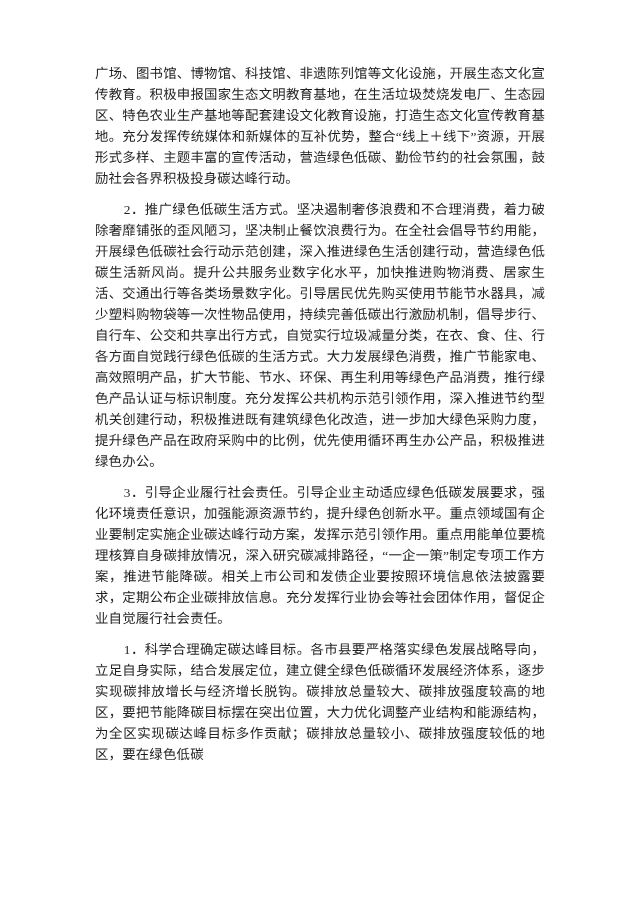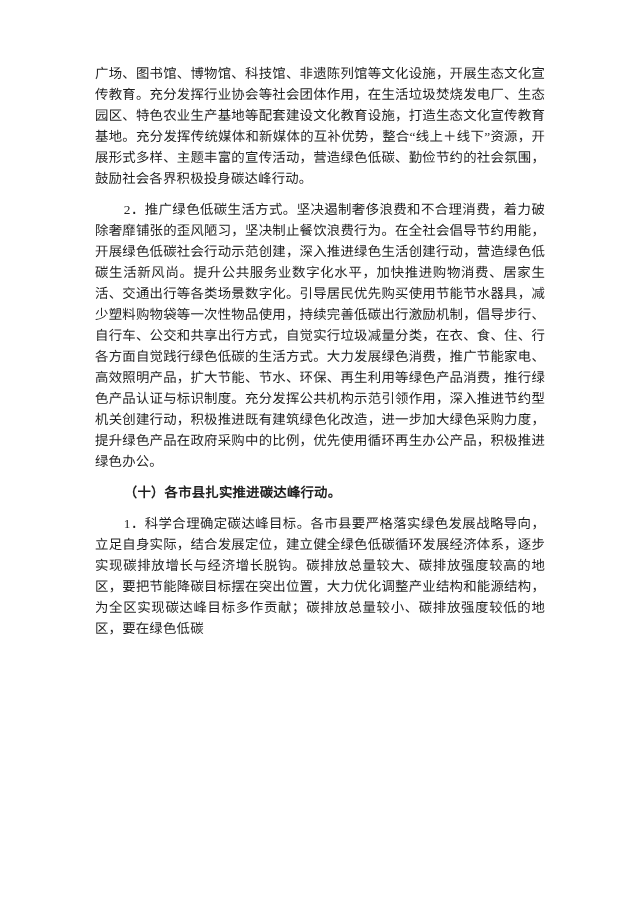--- a/index.html
+++ b/index.html
@@ -34,18 +34,18 @@
   .para-heading {
     font-weight: bold;
     text-indent: 2.15em;
   }
 </style>
 </head>
 <body>
 
 <div class="page">
   <div class="doc-text">
-    <p>广场、图书馆、博物馆、科技馆、非遗陈列馆等文化设施，开展生态文化宣传教育。充分发挥行业协会等社会团体作用，在生活垃圾焚烧发电厂、生态园区、特色农业生产基地等配套建设文化教育设施，打造生态文化宣传教育基地。充分发挥传统媒体和新媒体的互补优势，整合“线上＋线下”资源，开展形式多样、主题丰富的宣传活动，营造绿色低碳、勤俭节约的社会氛围，鼓励社会各界积极投身碳达峰行动。</p>
+    <p>广场、图书馆、博物馆、科技馆、非遗陈列馆等文化设施，开展生态文化宣传教育。积极申报国家生态文明教育基地，在生活垃圾焚烧发电厂、生态园区、特色农业生产基地等配套建设文化教育设施，打造生态文化宣传教育基地。充分发挥传统媒体和新媒体的互补优势，整合“线上＋线下”资源，开展形式多样、主题丰富的宣传活动，营造绿色低碳、勤俭节约的社会氛围，鼓励社会各界积极投身碳达峰行动。</p>
     <p class="para-indent">2．推广绿色低碳生活方式。坚决遏制奢侈浪费和不合理消费，着力破除奢靡铺张的歪风陋习，坚决制止餐饮浪费行为。在全社会倡导节约用能，开展绿色低碳社会行动示范创建，深入推进绿色生活创建行动，营造绿色低碳生活新风尚。提升公共服务业数字化水平，加快推进购物消费、居家生活、交通出行等各类场景数字化。引导居民优先购买使用节能节水器具，减少塑料购物袋等一次性物品使用，持续完善低碳出行激励机制，倡导步行、自行车、公交和共享出行方式，自觉实行垃圾减量分类，在衣、食、住、行各方面自觉践行绿色低碳的生活方式。大力发展绿色消费，推广节能家电、高效照明产品，扩大节能、节水、环保、再生利用等绿色产品消费，推行绿色产品认证与标识制度。充分发挥公共机构示范引领作用，深入推进节约型机关创建行动，积极推进既有建筑绿色化改造，进一步加大绿色采购力度，提升绿色产品在政府采购中的比例，优先使用循环再生办公产品，积极推进绿色办公。</p>
-    <p class="para-heading">（十）各市县扎实推进碳达峰行动。</p>
+    <p class="para-indent">3．引导企业履行社会责任。引导企业主动适应绿色低碳发展要求，强化环境责任意识，加强能源资源节约，提升绿色创新水平。重点领域国有企业要制定实施企业碳达峰行动方案，发挥示范引领作用。重点用能单位要梳理核算自身碳排放情况，深入研究碳减排路径，“一企一策”制定专项工作方案，推进节能降碳。相关上市公司和发债企业要按照环境信息依法披露要求，定期公布企业碳排放信息。充分发挥行业协会等社会团体作用，督促企业自觉履行社会责任。</p>
     <p class="para-indent">1．科学合理确定碳达峰目标。各市县要严格落实绿色发展战略导向，立足自身实际，结合发展定位，建立健全绿色低碳循环发展经济体系，逐步实现碳排放增长与经济增长脱钩。碳排放总量较大、碳排放强度较高的地区，要把节能降碳目标摆在突出位置，大力优化调整产业结构和能源结构，为全区实现碳达峰目标多作贡献；碳排放总量较小、碳排放强度较低的地区，要在绿色低碳</p>
   </div>
 </div>
 
 </body></html>

